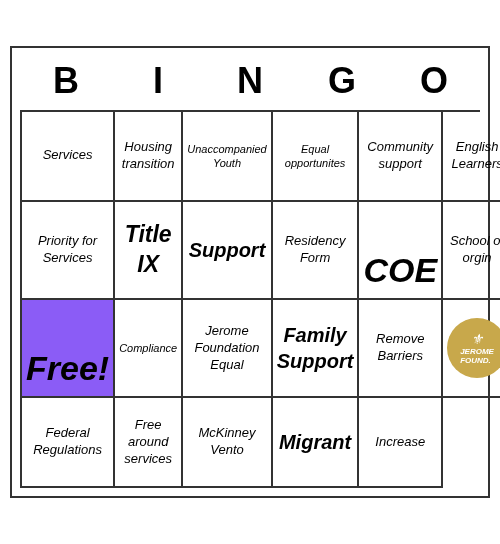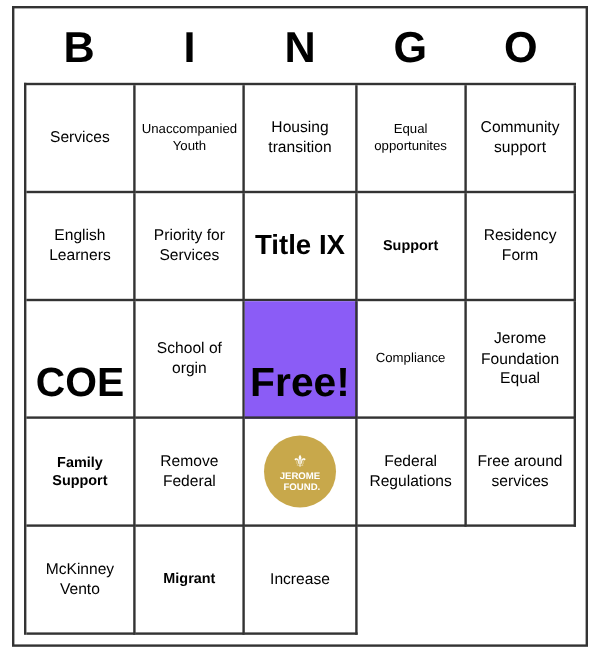--- a/index.html
+++ b/index.html
@@ -24,23 +24,24 @@
       margin-bottom: 4px;
     }
     .bingo-letter {
       font-size: 36px;
       font-weight: bold;
       padding: 4px 0;
       color: #000;
     }
     .bingo-grid {
       display: grid;
-      grid-template-columns: repeat(5, 1fr);
+      grid-template-columns: repeat(6, 1fr);
       border-left: 2px solid #333;
       border-top: 2px solid #333;
+      font-style: italic;
     }
     .bingo-cell {
       border-right: 2px solid #333;
       border-bottom: 2px solid #333;
       min-height: 90px;
       display: flex;
       align-items: center;
       justify-content: center;
       text-align: center;
       padding: 6px 4px;
@@ -54,21 +55,21 @@
     .cell-text.large {
       font-size: 23px;
       font-weight: bold;
     }
     .cell-text.xlarge {
       font-size: 34px;
       font-weight: bold;
       margin-top: 40px;
     }
     .cell-text.medium {
-      font-size: 12px;
+      font-size: 20px;
       font-weight: bold;
       text-align: center;
     }
     .cell-text.small {
       font-size: 11px;
     }
     .free-cell {
       background: #8b5cf6;
     }
     
@@ -79,21 +80,21 @@
       background: #c8a84b;
       display: flex;
       align-items: center;
       justify-content: center;
       flex-direction: column;
     }
     .jerome-logo-text {
       font-size: 8px;
       font-weight: bold;
       color: #fff;
-      text-align: right;
+      text-align: left;
       line-height: 1.2;
     }
     .jerome-logo-icon {
       font-size: 14px;
       color: #fff;
     }
   </style>
 </head>
 <body>
 
@@ -104,24 +105,24 @@
     <div class="bingo-letter">N</div>
     <div class="bingo-letter">G</div>
     <div class="bingo-letter">O</div>
   </div>
   <div class="bingo-grid">
 
     <div class="bingo-cell">
       <span class="cell-text">Services</span>
     </div>
     <div class="bingo-cell">
-      <span class="cell-text small">Unaccompanied Youth</span>
+      <span class="cell-text">Housing transition</span>
     </div>
     <div class="bingo-cell">
-      <span class="cell-text">Housing transition</span>
+      <span class="cell-text small">Unaccompanied Youth</span>
     </div>
     <div class="bingo-cell">
       <span class="cell-text small">Equal opportunites</span>
     </div>
     <div class="bingo-cell">
       <span class="cell-text">Community support</span>
     </div>
 
     <div class="bingo-cell">
       <span class="cell-text">English Learners</span>
@@ -152,21 +153,21 @@
       <span class="cell-text small">Compliance</span>
     </div>
 
     <div class="bingo-cell">
       <span class="cell-text">Jerome Foundation Equal</span>
     </div>
     <div class="bingo-cell">
       <span class="cell-text medium">Family Support</span>
     </div>
     <div class="bingo-cell">
-      <span class="cell-text">Remove Federal</span>
+      <span class="cell-text">Remove Barriers</span>
     </div>
     <div class="bingo-cell">
       <div class="jerome-logo">
         <span class="jerome-logo-icon">⚜</span>
         <span class="jerome-logo-text">JEROME<br>FOUND.</span>
       </div>
     </div>
 
     <div class="bingo-cell">
       <span class="cell-text">Federal Regulations</span>

